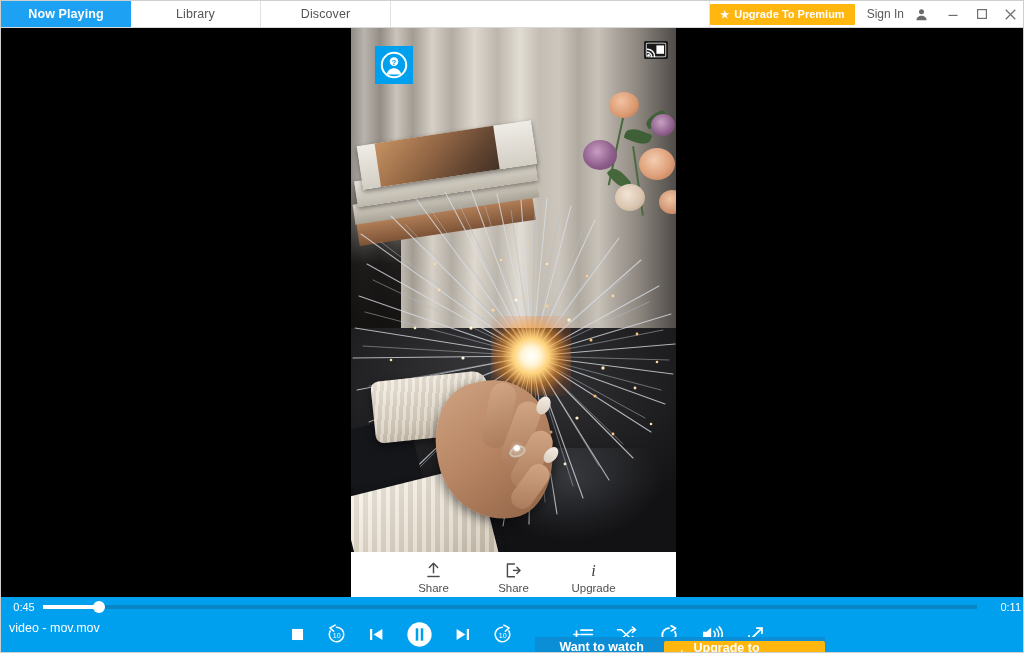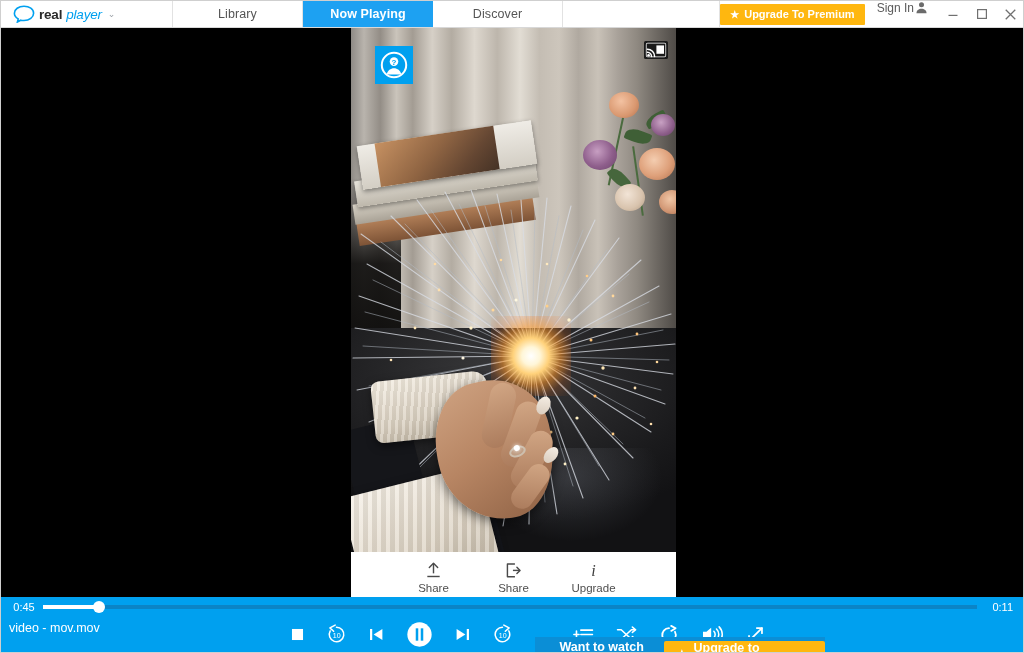--- a/index.html
+++ b/index.html
@@ -38,21 +38,21 @@
 
   .upgrade-top {
     margin: 3px 0 3px 0; padding: 0 10px; height: 21px; align-self: center;
     background: #ffb70f; color: #ffffff; font-size: 11px; font-weight: bold;
     display: flex; align-items: center; gap: 5px; cursor: pointer;
     border-radius: 1px;
   }
   .upgrade-top .star { font-size: 10px; }
 
   .signin {
-    display: flex; align-items: flex-start; gap: 1px; padding: 0 10px 0 12px;
+    display: flex; align-items: center; gap: 11px; padding: 0 10px 0 12px;
     font-size: 12px; color: #5a5a5a; cursor: pointer;
   }
   .wbtn {
     width: 29px; display: flex; align-items: center; justify-content: center;
     cursor: pointer; color: #707070;
   }
 
   
   .stage {
     position: absolute; left: 0; top: 27px; width: 1024px; height: 571px;
@@ -226,21 +226,21 @@
   }
   .track {
     position: relative; flex: 1; height: 4px; background: #0b84c6; margin-right: 6px;
     cursor: pointer;
   }
   .track-fill { position: absolute; left: 0; top: 0; height: 4px; background: #ffffff; }
   .thumb {
     position: absolute; top: -4px; width: 12px; height: 12px; border-radius: 50%;
     background: #ffffff;
   }
-  .tdur { font-size: 11px; color: #ffffff; width: 42px; text-align: right; padding-right: 12px; }
+  .tdur { font-size: 11px; color: #ffffff; width: 42px; text-align: right; padding-right: 4px; }
 
   .ctrlrow {
     position: absolute; left: 0; top: 20px; width: 824px; height: 35px;
   }
   .nowfile {
     position: absolute; left: 8px; top: 4px; font-size: 12.5px; color: #ffffff;
   }
   .transport {
     position: absolute; left: 288px; top: 0; height: 35px;
     display: flex; align-items: center; gap: 20px;
@@ -266,31 +266,23 @@
     gap: 6px; cursor: pointer; border-radius: 2px;
   }
 </style>
 </head>
 <body>
 
 <div class="app">
 
   <div class="topbar">
 
-    <div class="logo-wrap">
-      <svg class="logo-mark" width="22" height="18" viewBox="0 0 22 18">
-        <path d="M11 1.2C5.6 1.2 1.4 4.3 1.4 8.2c0 2.3 1.5 4.4 3.8 5.7l-.8 3.1 3.3-1.8c1 .2 2.1.3 3.3.3 5.4 0 9.6-3.1 9.6-7.3S16.4 1.2 11 1.2z" fill="none" stroke="#00a0ef" stroke-width="1.6"></path>
-      </svg>
-      <span style="font-size:13.5px;font-weight:bold;color:#2a2a2a;letter-spacing:-.2px;">real</span>
-        <span style="font-size:13.5px;font-style:italic;color:#00a0ef;letter-spacing:-.2px;">player</span>
-      <span class="logo-caret">⌄</span>
-    </div>
-
+
+    <div class="tab active">Now Playing</div>
     <div class="tab">Library</div>
-    <div class="tab active">Now Playing</div>
     <div class="tab">Discover</div>
 
     <div class="topbar-spacer"></div>
 
     <div class="upgrade-top">
       <span class="star">★</span>
       <span>Upgrade To Premium</span>
     </div>
 
     <div class="signin">

